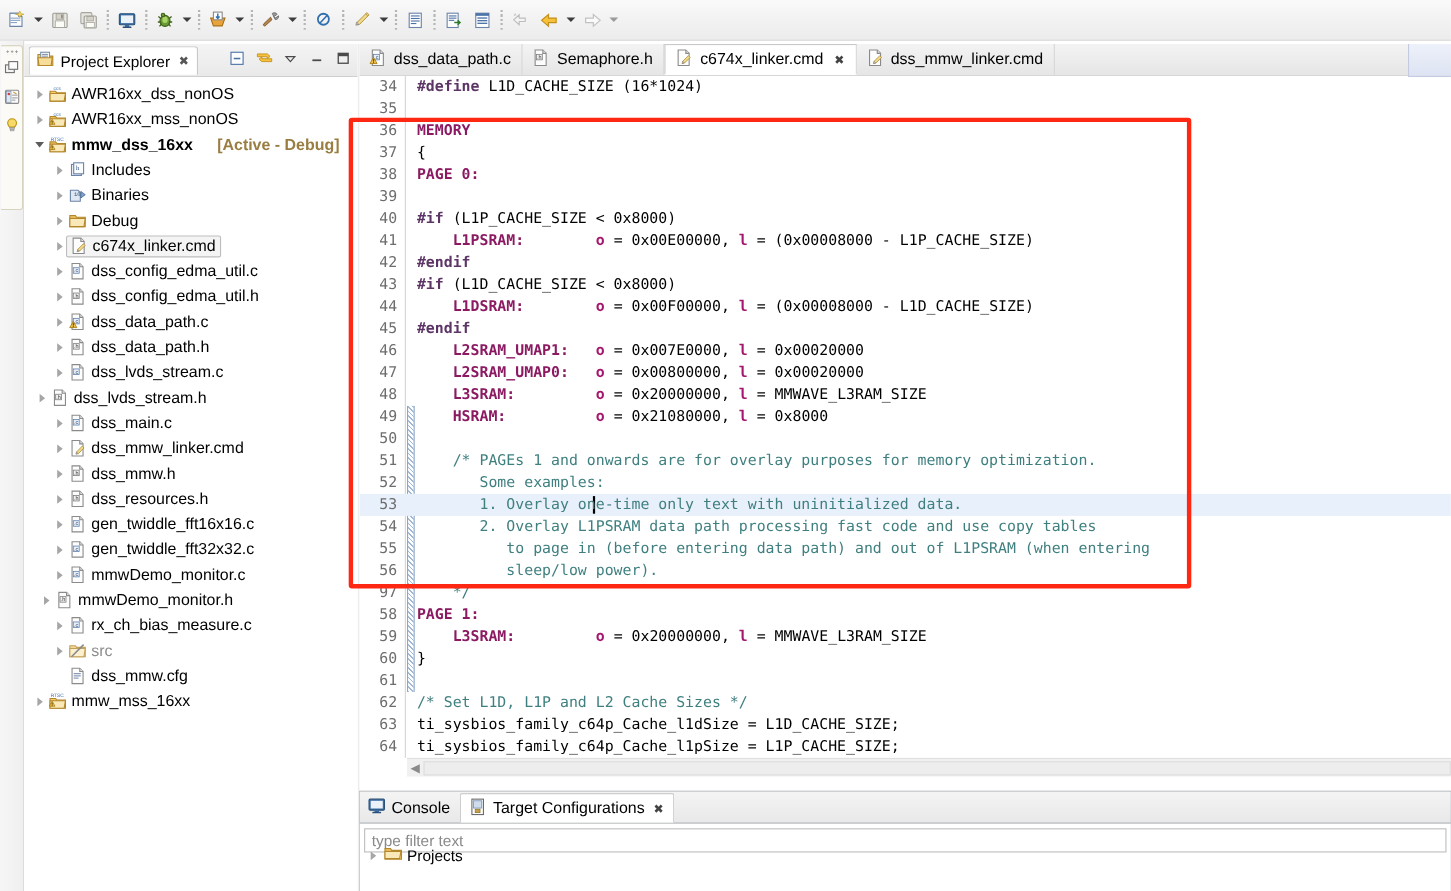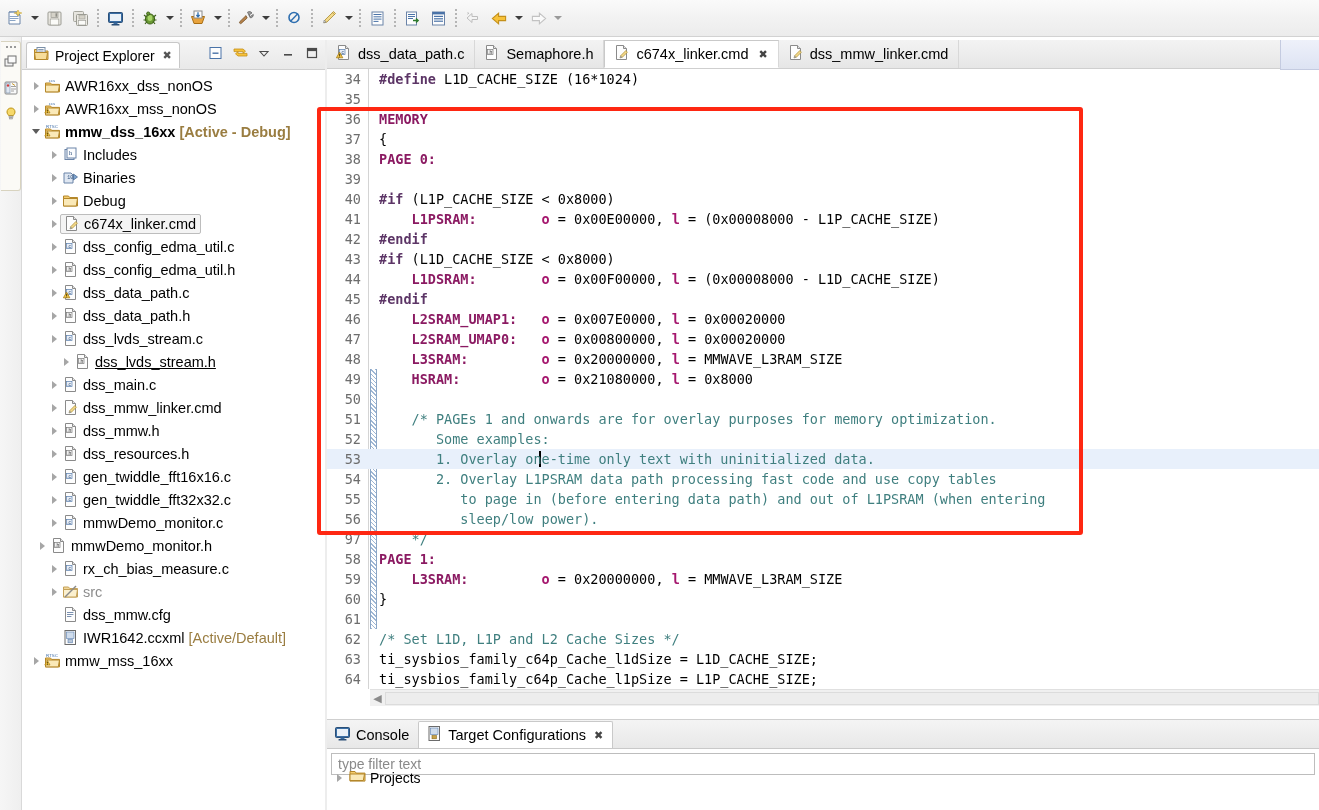--- a/index.html
+++ b/index.html
@@ -98,21 +98,21 @@
     width:0;height:0;border-top:4px solid transparent;border-bottom:4px solid transparent;
     border-left:5px solid #a6a6a6;
   }
   .trow .twisty .tri.open {
     border-left:4px solid transparent;border-right:4px solid transparent;
     border-top:5px solid #5c5c5c; border-bottom:none;
   }
   .trow .ticon { width:17px; height:17px; flex:0 0 17px; margin-right:4px; position:relative; }
   .trow .tlabel { }
   .trow.bold .tlabel { font-weight:bold; }
-  .trow .tsuffix { color:#9a7d41; margin-left:4px; font-weight:bold; }
+  .trow .tsuffix { color:#9a7d41; margin-left:22px; font-weight:bold; }
   .trow .tsuffix.plain { font-weight:normal; }
   .trow.sel-outline .tlabel-wrap {
     border:1px solid #bdbdbd; background:#f4f4f4; border-radius:2px; padding:0 4px 0 2px;
     display:flex; align-items:center; height:20px;
   }
   .trow .tlabel-wrap { display:flex; align-items:center; height:20px; padding:0 2px; }
   .trow.greyed .tlabel { color:#8d8d8d; }
 
   
   .editor-area { position:absolute; left:327px; top:40px; width:992px; height:677px; background:#fff; }
@@ -644,21 +644,21 @@
           <span class="tlabel-wrap">
             <span class="ticon"><svg width="17" height="17" viewBox="0 0 17 17">
                 <path d="M3.5 1.5h7l3 3v11h-10z" fill="#fdfdfd" stroke="#8a8a8a" stroke-width="1"></path>
                 <path d="M10.5 1.5v3h3" fill="#e4e4e4" stroke="#8a8a8a" stroke-width="1"></path>
                 <rect x="4.6" y="5.4" width="5.4" height="5" fill="#e9eef6" stroke="#5a7fae" stroke-width=".7"></rect>
                 <text x="5.2" y="9.6" fill="#2c4f7c" font-size="5" font-family="Liberation Sans">.c</text>
               </svg></span>
             <span class="tlabel">dss_lvds_stream.c</span>
           </span>
         </div>
-        <div class="trow" style="padding-left: 38px; text-decoration: underline;">
+        <div class="trow" style="padding-left: 10px;">
           <span class="twisty">
             <span class="tri"></span>
           </span>
           <span class="tlabel-wrap">
             <span class="ticon"><svg width="17" height="17" viewBox="0 0 17 17">
                 <path d="M3.5 1.5h7l3 3v11h-10z" fill="#fdfdfd" stroke="#8a8a8a" stroke-width="1"></path>
                 <path d="M10.5 1.5v3h3" fill="#e4e4e4" stroke="#8a8a8a" stroke-width="1"></path>
                 <rect x="4.6" y="5.4" width="5.4" height="5" fill="#f0f0f0" stroke="#7a7a7a" stroke-width=".7"></rect>
                 <text x="5.2" y="9.6" fill="#3a3a3a" font-size="5" font-family="Liberation Sans">.h</text>
               </svg></span>
@@ -808,32 +808,20 @@
           <span class="twisty"></span>
           <span class="tlabel-wrap">
             <span class="ticon"><svg width="17" height="17" viewBox="0 0 17 17">
                 <path d="M3.5 1.5h7l3 3v11h-10z" fill="#fdfdfd" stroke="#8a8a8a" stroke-width="1"></path>
                 <path d="M10.5 1.5v3h3" fill="#e4e4e4" stroke="#8a8a8a" stroke-width="1"></path>
                 <rect x="5" y="6" width="6.4" height=".9" fill="#6b84a8"></rect>
                 <rect x="5" y="8" width="6.4" height=".9" fill="#6b84a8"></rect>
                 <rect x="5" y="10" width="4.4" height=".9" fill="#6b84a8"></rect>
               </svg></span>
             <span class="tlabel">dss_mmw.cfg</span>
-          </span>
-        </div>
-        <div class="trow" style="padding-left: 26px;">
-          <span class="twisty"></span>
-          <span class="tlabel-wrap">
-            <span class="ticon"><svg width="17" height="17" viewBox="0 0 17 17">
-                <rect x="3" y="1.5" width="10.5" height="14" fill="#fdfdfd" stroke="#6b6b6b"></rect>
-                <rect x="4.4" y="3" width="7.6" height="6.6" fill="#cfdcec" stroke="#5a7fae" stroke-width=".6"></rect>
-                <rect x="6" y="10.6" width="4.4" height="3.2" fill="#b9c7d8" stroke="#5a7fae" stroke-width=".6"></rect>
-              </svg></span>
-            <span class="tlabel">IWR1642.ccxml</span>
-            <span class="tsuffix plain">[Active/Default]</span>
           </span>
         </div>
         <div class="trow" style="padding-left: 8px;">
           <span class="twisty">
             <span class="tri"></span>
           </span>
           <span class="tlabel-wrap">
             <span class="ticon"><svg width="17" height="17" viewBox="0 0 17 17">
                 <path d="M1.5 6h5l1.2 1.4H15.5v7.5H1.5z" fill="#f5cd6e" stroke="#b4872a"></path>
                 <path d="M1.5 8h14l-1.2 6.9H1.5z" fill="#fae9b8" stroke="#b4872a"></path>

